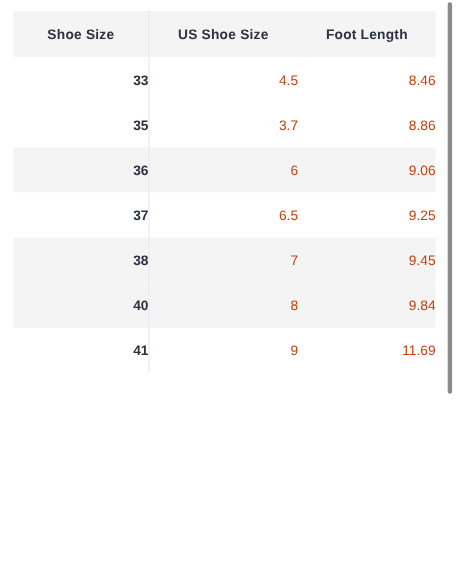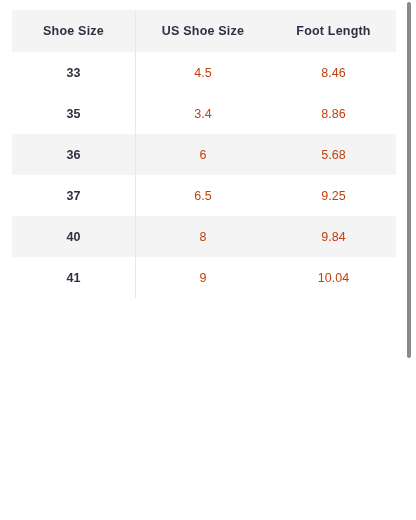--- a/index.html
+++ b/index.html
@@ -60,21 +60,21 @@
 
   tbody tr {
     height: 41px;
   }
   tbody tr.odd  { background: #ffffff; }
   tbody tr.even { background: #f4f4f5; }
 
   tbody td {
     height: 41px;
     padding: 0;
-    text-align: center;
+    text-align: right;
     vertical-align: middle;
     border: none;
   }
 
   tbody td.col-size {
     font-size: 12.5px;
     font-weight: 700;
     color: #2d3142;
   }
   tbody td.col-us,
@@ -136,42 +136,47 @@
         </tr>
       </thead>
       <tbody>
         <tr class="odd">
           <td class="col-size">33</td>
           <td class="col-us">4.5</td>
           <td class="col-len">8.46</td>
         </tr>
         <tr class="odd">
           <td class="col-size">35</td>
-          <td class="col-us">3.4</td>
+          <td class="col-us">3.7</td>
           <td class="col-len">8.86</td>
         </tr>
         <tr class="even">
           <td class="col-size">36</td>
           <td class="col-us">6</td>
-          <td class="col-len">5.68</td>
+          <td class="col-len">9.06</td>
         </tr>
         <tr class="odd">
           <td class="col-size">37</td>
           <td class="col-us">6.5</td>
           <td class="col-len">9.25</td>
+        </tr>
+        <tr class="even">
+          <td class="col-size">38</td>
+          <td class="col-us">7</td>
+          <td class="col-len">9.45</td>
         </tr>
         <tr class="even">
           <td class="col-size">40</td>
           <td class="col-us">8</td>
           <td class="col-len">9.84</td>
         </tr>
         <tr class="odd">
           <td class="col-size">41</td>
           <td class="col-us">9</td>
-          <td class="col-len">10.04</td>
+          <td class="col-len">11.69</td>
         </tr>
       </tbody>
     </table>
   </div>
 
   <div class="scrollbar-track">
     <div class="scrollbar-thumb"></div>
   </div>
 
 </div>

